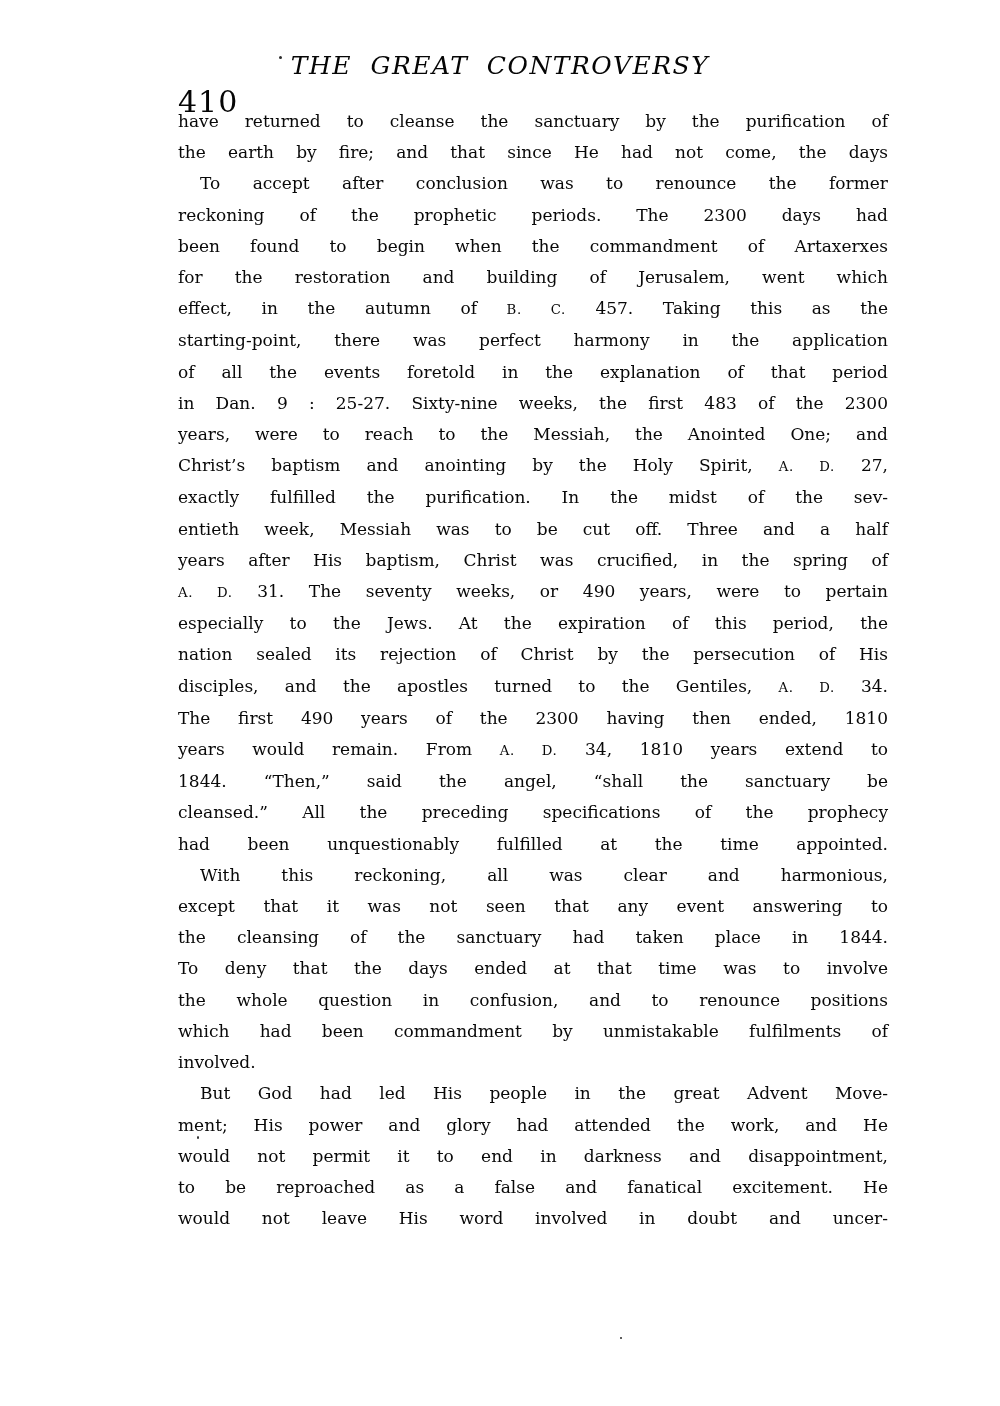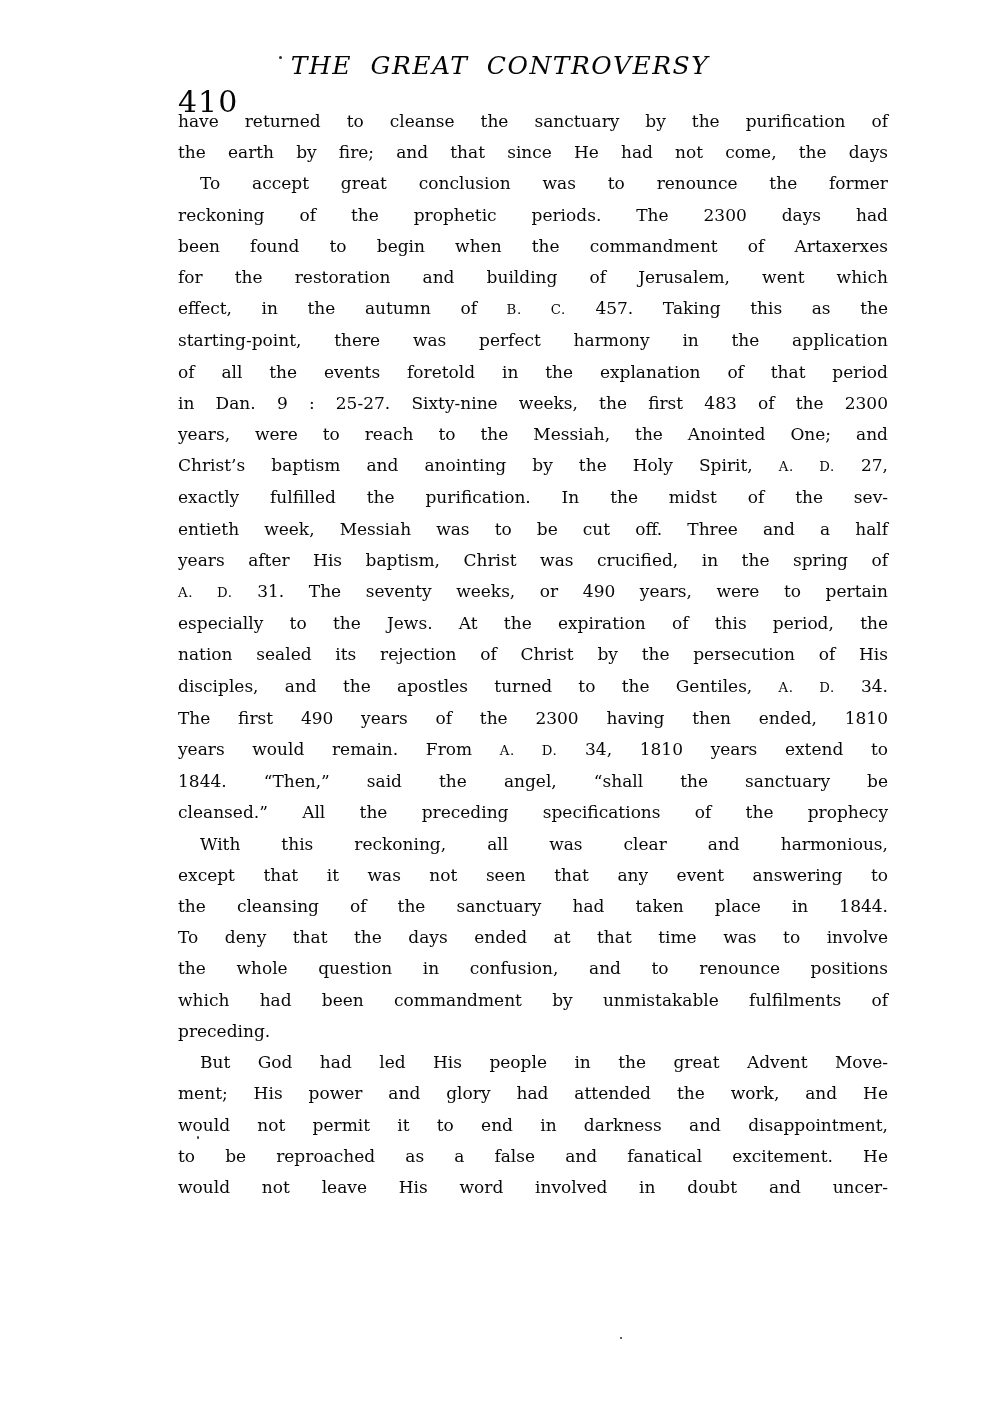--- a/index.html
+++ b/index.html
@@ -74,47 +74,48 @@
   <div class="speck s2"></div>
   <div class="speck s3"></div>
 
   <div class="folio">410</div>
 
   <div class="running-title">THE GREAT CONTROVERSY</div>
 
   <div class="body-text">
       <div class="line"><span>have returned to cleanse the sanctuary by the purification of</span></div>
       <div class="line"><span>the earth by fire; and that since He had not come, the days</span></div>
-      <div class="line indent"><span>To accept great conclusion was to renounce the former</span></div>
+      <div class="line indent"><span>To accept after conclusion was to renounce the former</span></div>
       <div class="line"><span>reckoning of the prophetic periods.  The 2300 days had</span></div>
       <div class="line"><span>been found to begin when the commandment of Artaxerxes</span></div>
       <div class="line"><span>for the restoration and building of Jerusalem, went which</span></div>
       <div class="line"><span>effect, in the autumn of </span><span class="sc">B. C.</span><span> 457.  Taking this as the</span></div>
       <div class="line"><span>starting-point, there was perfect harmony in the application</span></div>
       <div class="line"><span>of all the events foretold in the explanation of that period</span></div>
       <div class="line"><span>in Dan. 9 : 25-27.  Sixty-nine weeks, the first 483 of the 2300</span></div>
       <div class="line"><span>years, were to reach to the Messiah, the Anointed One; and</span></div>
       <div class="line"><span>Christ’s baptism and anointing by the Holy Spirit, </span><span class="sc">A. D.</span><span> 27,</span></div>
       <div class="line"><span>exactly fulfilled the purification.  In the midst of the sev-</span></div>
       <div class="line"><span>entieth week, Messiah was to be cut off.  Three and a half</span></div>
       <div class="line"><span>years after His baptism, Christ was crucified, in the spring of</span></div>
       <div class="line"><span class="sc">A. D.</span><span> 31.  The seventy weeks, or 490 years, were to pertain</span></div>
       <div class="line"><span>especially to the Jews.  At the expiration of this period, the</span></div>
       <div class="line"><span>nation sealed its rejection of Christ by the persecution of His</span></div>
       <div class="line"><span>disciples, and the apostles turned to the Gentiles, </span><span class="sc">A. D.</span><span> 34.</span></div>
       <div class="line"><span>The first 490 years of the 2300 having then ended, 1810</span></div>
       <div class="line"><span>years would remain.  From </span><span class="sc">A. D.</span><span> 34, 1810 years extend to</span></div>
       <div class="line"><span>1844.  “Then,” said the angel, “shall the sanctuary be</span></div>
       <div class="line"><span>cleansed.”  All the preceding specifications of the prophecy</span></div>
+      <div class="line"><span>had been unquestionably fulfilled at the time appointed.</span></div>
       <div class="line indent"><span>With this reckoning, all was clear and harmonious,</span></div>
       <div class="line"><span>except that it was not seen that any event answering to</span></div>
       <div class="line"><span>the cleansing of the sanctuary had taken place in 1844.</span></div>
       <div class="line"><span>To deny that the days ended at that time was to involve</span></div>
       <div class="line"><span>the whole question in confusion, and to renounce positions</span></div>
       <div class="line"><span>which had been commandment by unmistakable fulfilments of</span></div>
-      <div class="line noj"><span>preceding.</span></div>
+      <div class="line noj"><span>involved.</span></div>
       <div class="line indent"><span>But God had led His people in the great Advent Move-</span></div>
       <div class="line"><span>ment; His power and glory had attended the work, and He</span></div>
       <div class="line"><span>would not permit it to end in darkness and disappointment,</span></div>
       <div class="line"><span>to be reproached as a false and fanatical excitement.  He</span></div>
       <div class="line"><span>would not leave His word involved in doubt and uncer-</span></div>
     </div>
 </div>
 
 </body></html>

